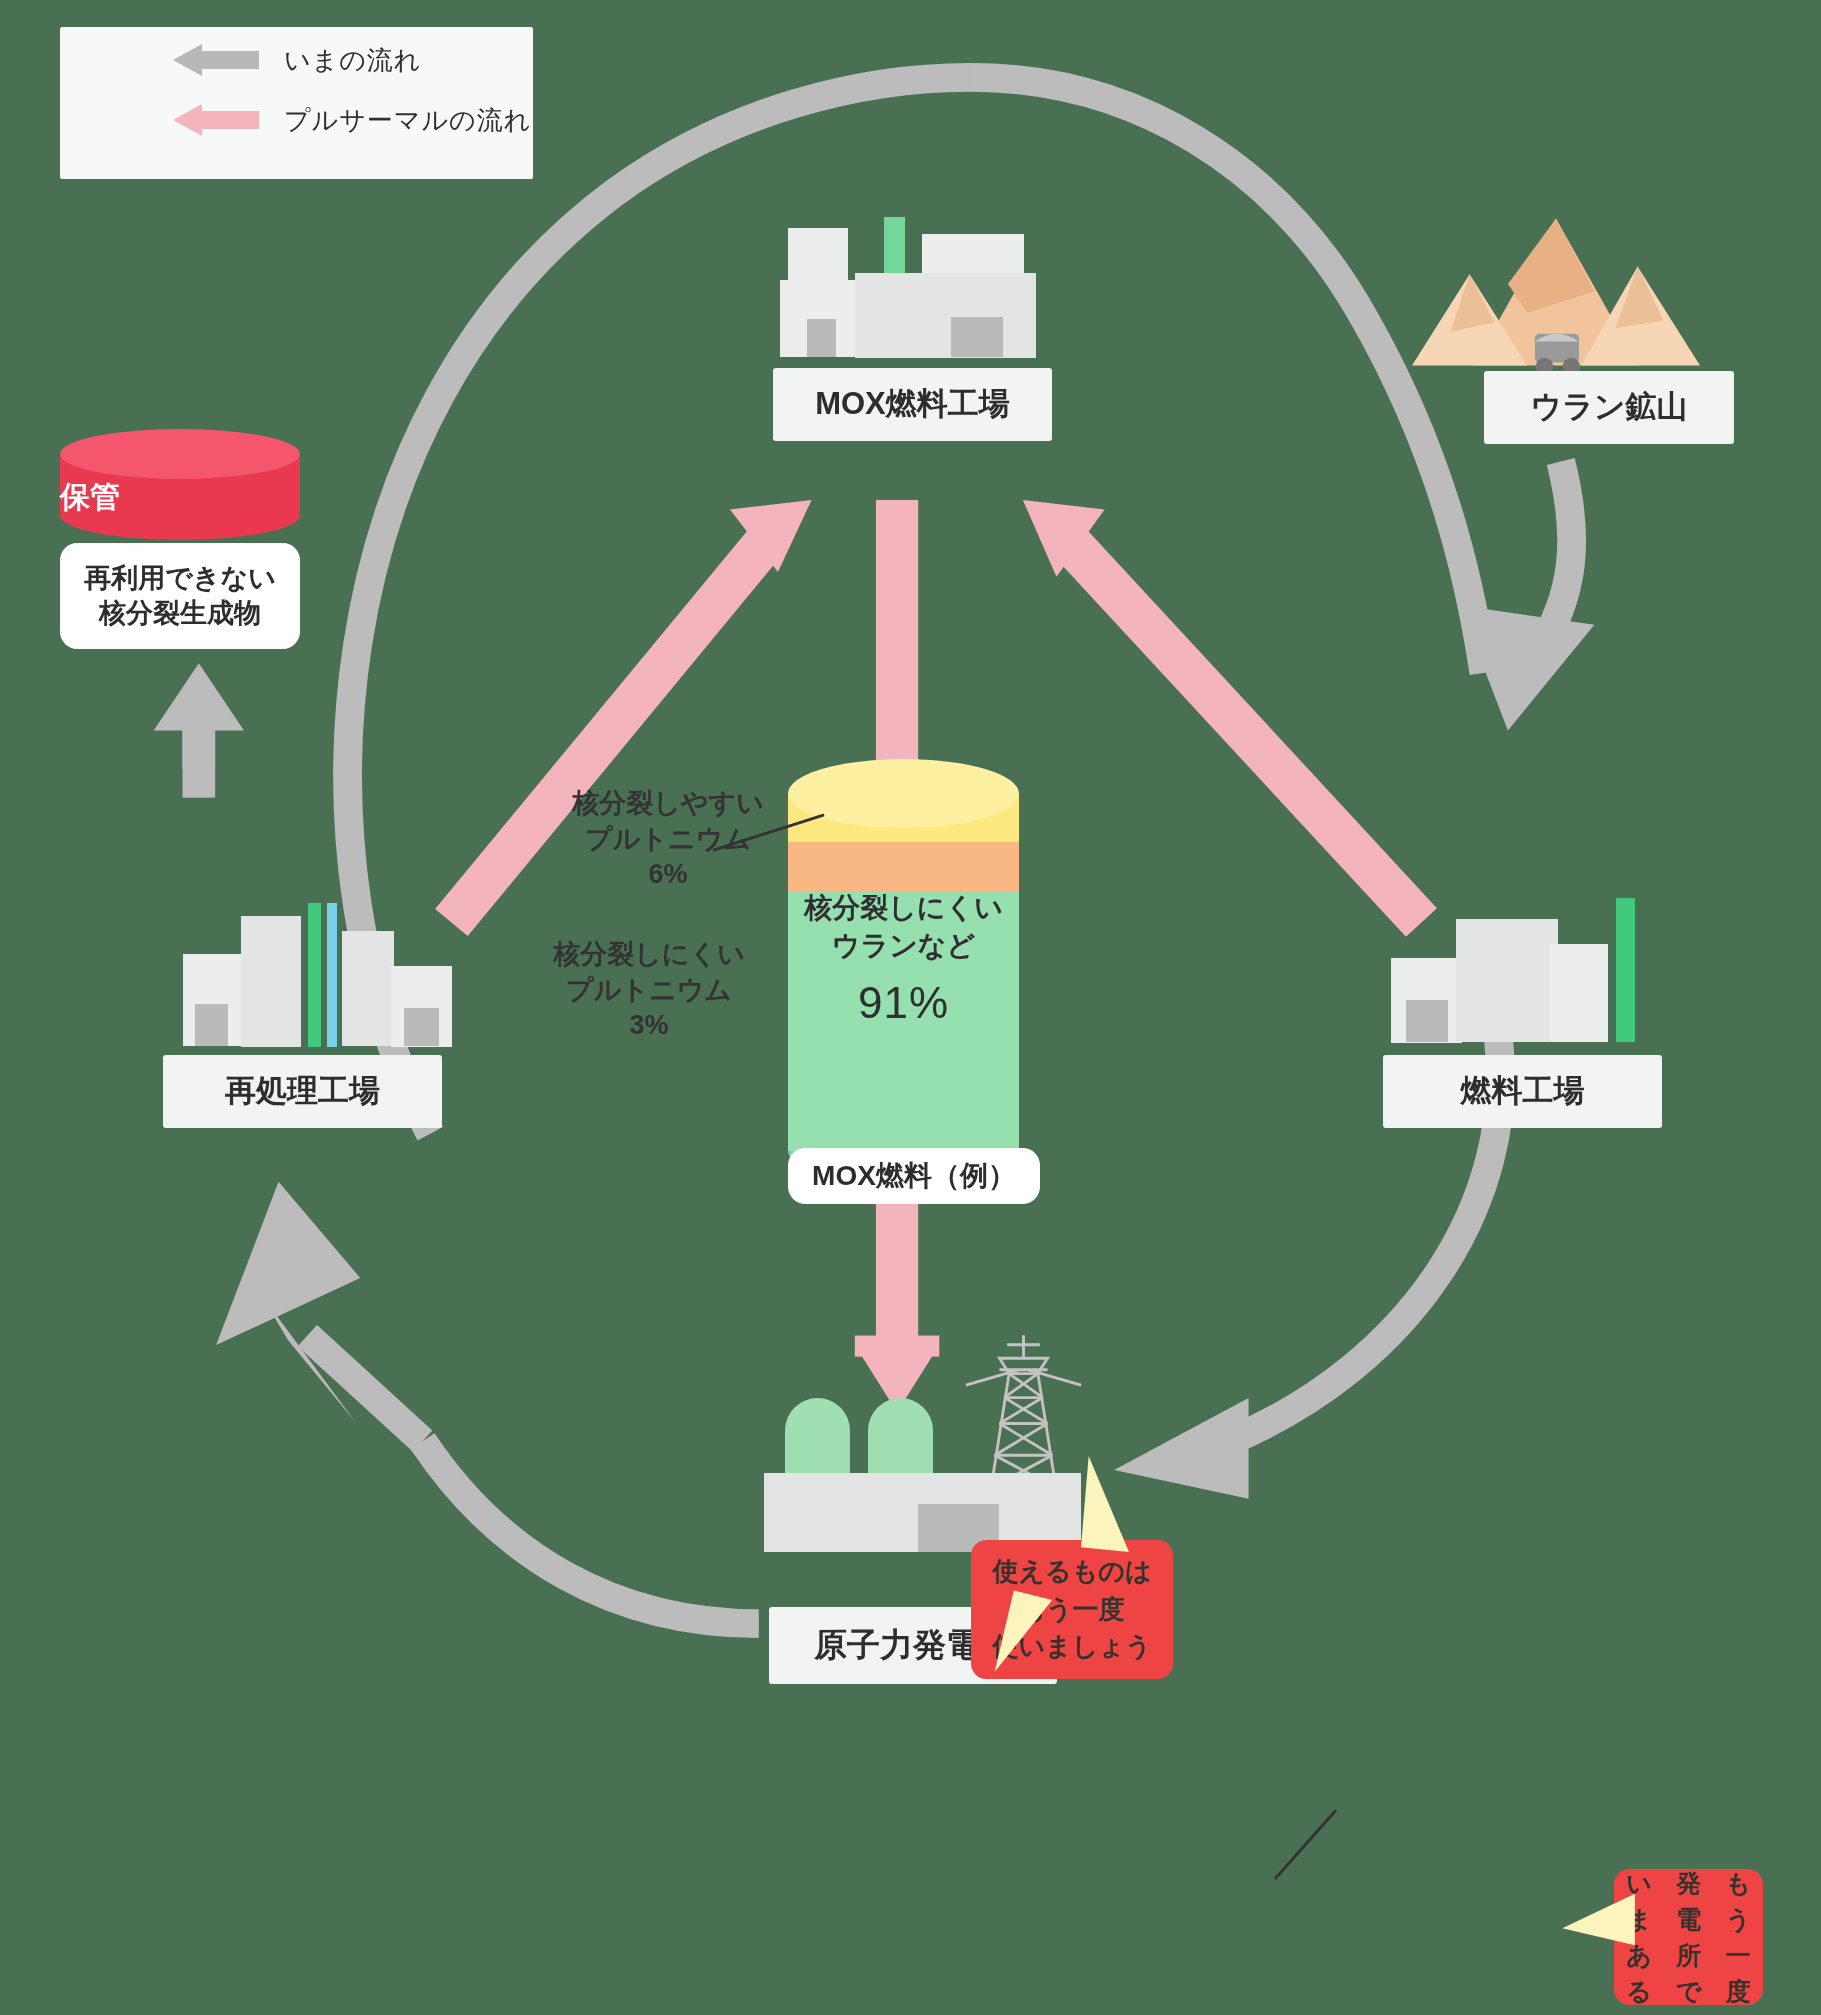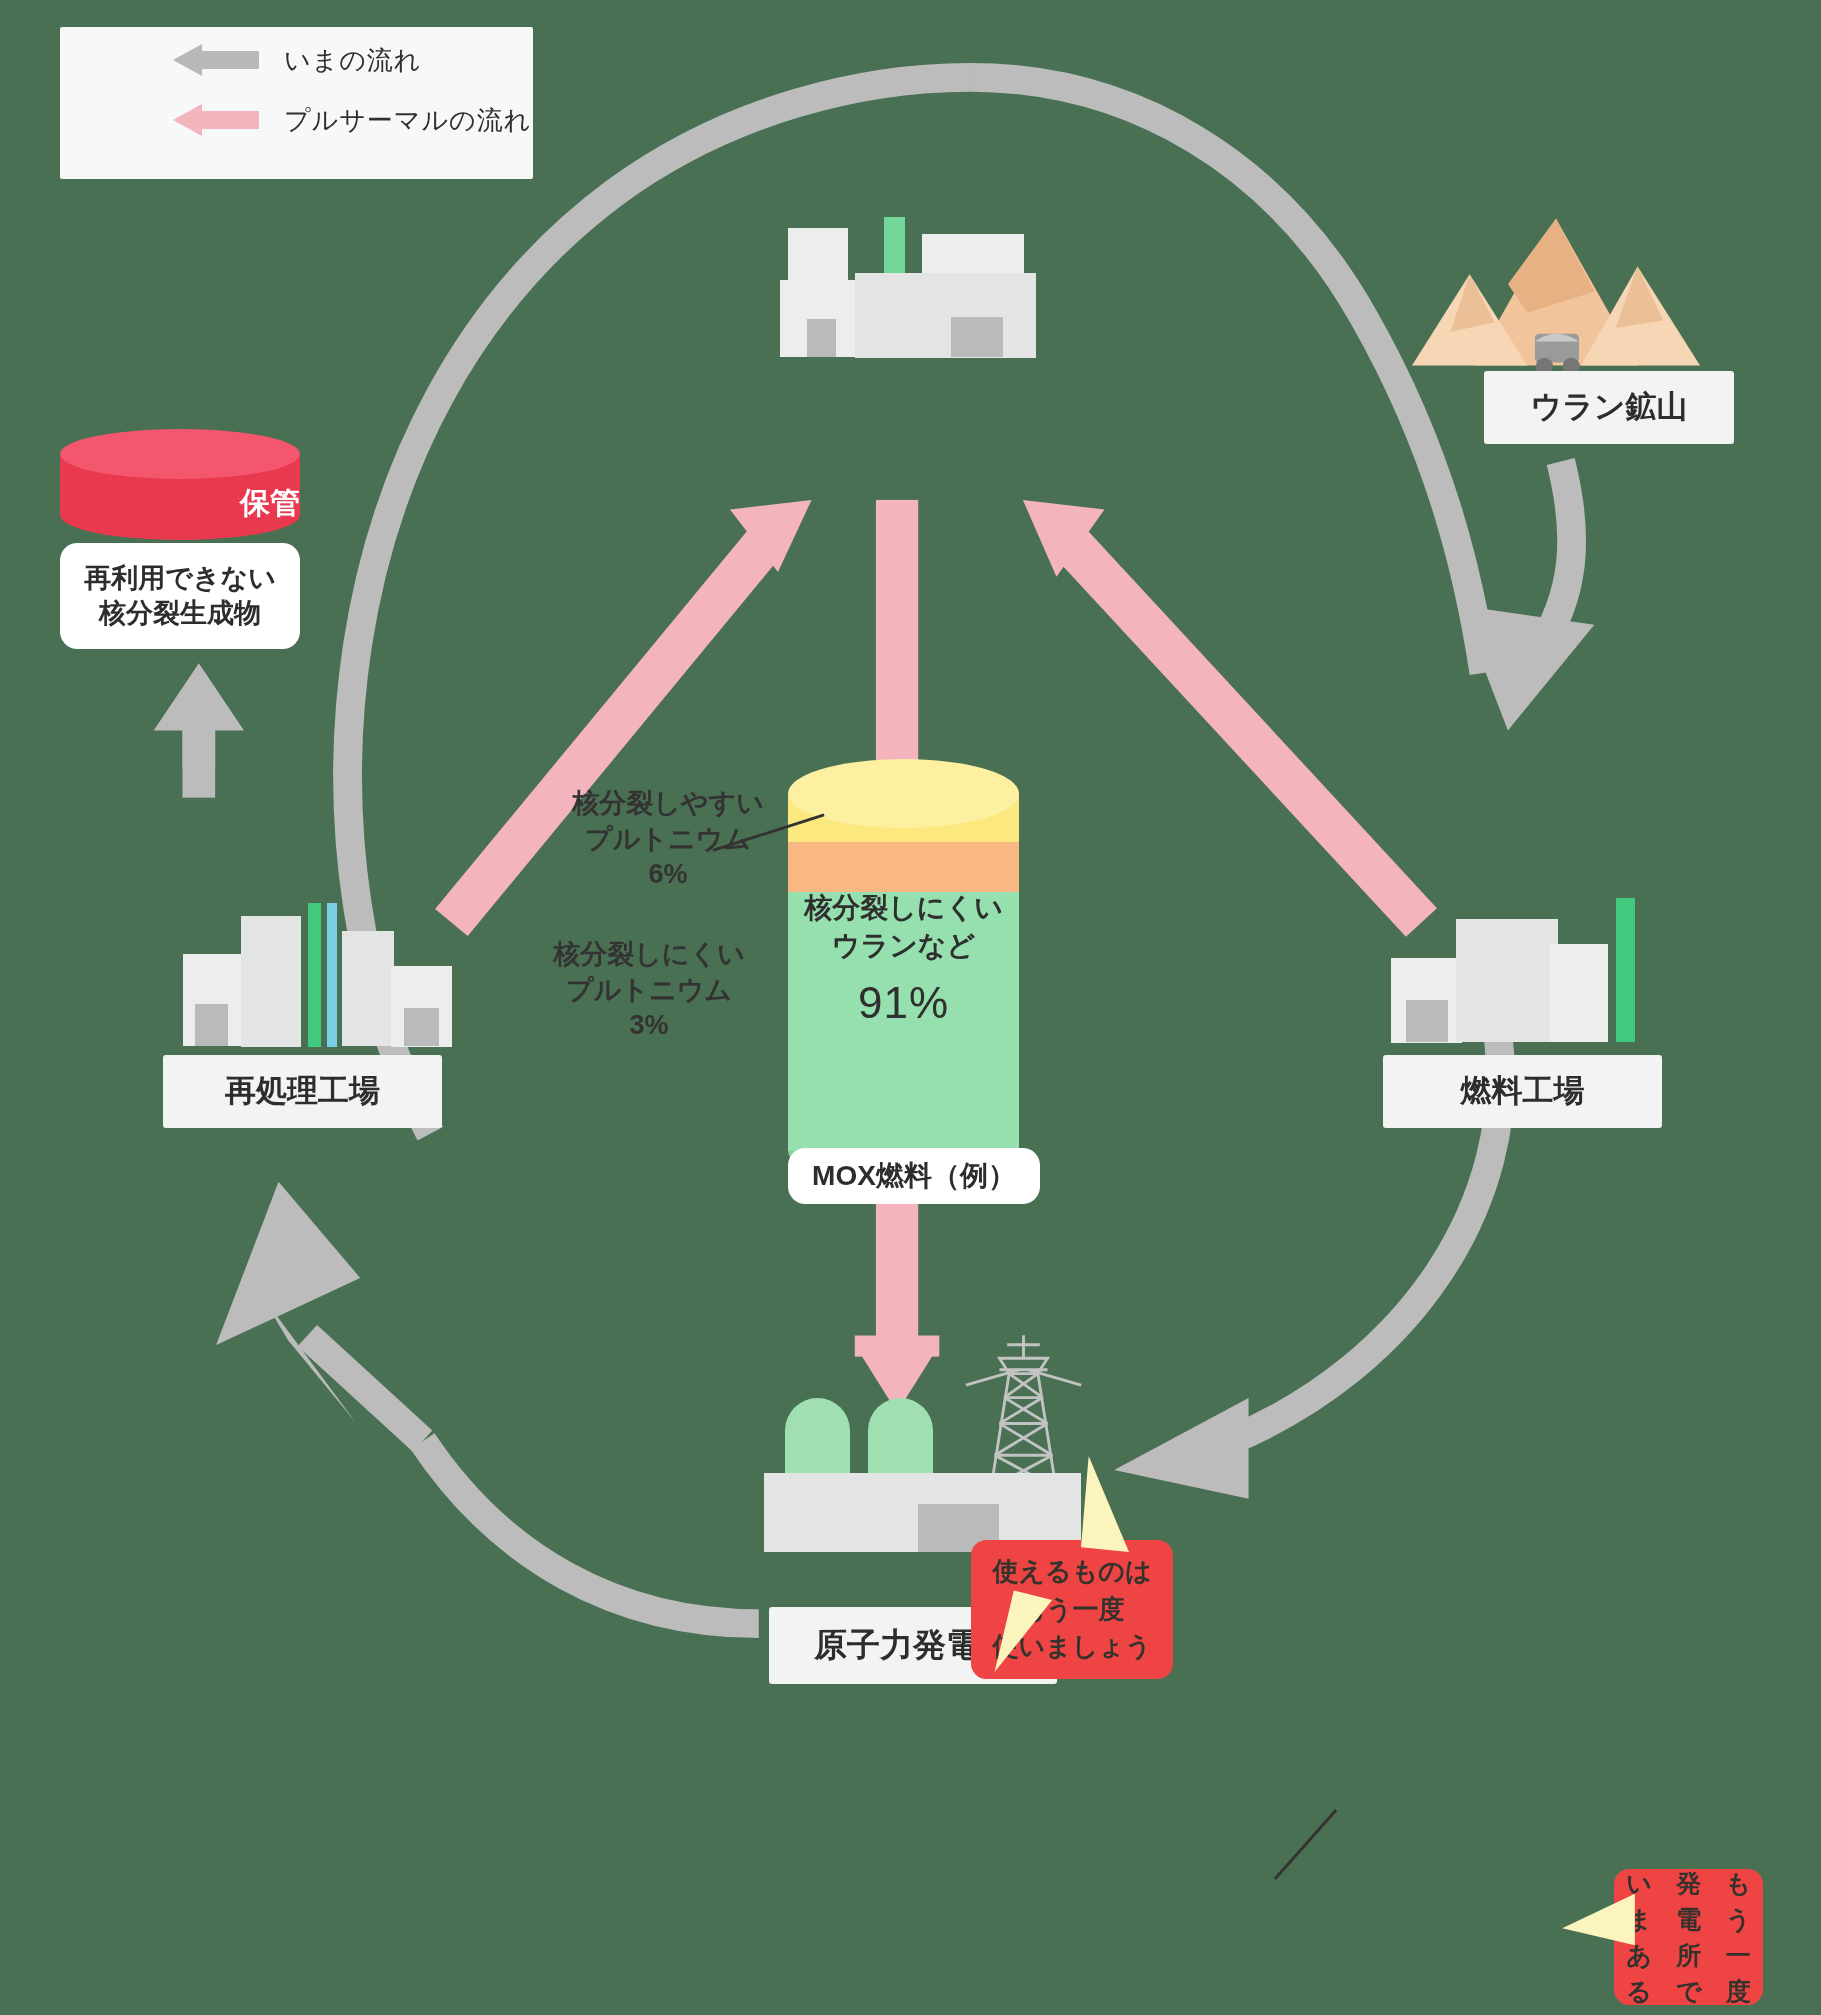--- a/index.html
+++ b/index.html
@@ -78,21 +78,21 @@
     color:#33322c;text-align:center;line-height:1.45;
     display:flex;align-items:center;justify-content:center;
     box-sizing:border-box;font-size:26px;font-weight:600;
   }
 
   
   #storage{position:absolute;}
   #storage .top{position:absolute;left:0;top:0;width:100%;height:50px;border-radius:50%;background:#f4566d;}
   #storage .body{position:absolute;left:0;top:25px;width:100%;height:61px;background:#e8394f;}
   #storage .bot{position:absolute;left:0;top:61px;width:100%;height:50px;border-radius:50%;background:#e8394f;}
-  #storage .lbl{position:absolute;left:0;top:48px;width:100%;text-align:right;color:#fff;font-size:30px;font-weight:700;z-index:3;margin-top:6px;}
+  #storage .lbl{position:absolute;left:0;top:48px;width:100%;text-align:left;color:#fff;font-size:30px;font-weight:700;z-index:3;}
 </style>
 </head>
 <body>
 
 <div class="stage">
 
   <svg class="ringpath" viewBox="0 0 1896 2098">
 
     <path d="M 448 1180 C 300 900 330 430 640 200 C 760 112 900 80 1010 80" fill="none" stroke="#bcbcbc" stroke-width="30"></path>
 
@@ -180,20 +180,21 @@
 
   <div class="bldg" style="left:780px;top:213px;width:269px;height:144px;">
     <div class="box l" style="left:7.7px;top:15.4px;width:60px;height:83px;"></div>
     <div class="box l" style="left:0;top:67px;width:77px;height:77px;"></div>
     <div class="stack" style="left:104px;top:3.8px;width:21px;height:69px;"></div>
     <div class="box l" style="left:142px;top:21px;width:102px;height:60px;"></div>
     <div class="box" style="left:75px;top:60px;width:181px;height:85px;"></div>
     <div class="box d" style="left:27px;top:106px;width:29px;height:38px;"></div>
     <div class="box d" style="left:171px;top:104px;width:52px;height:40px;"></div>
   </div>
+  <div class="pill sq abs" style="left:773px;top:368px;width:279px;height:73px;font-size:31px;font-weight:600;">MOX燃料工場</div>
 
   <svg class="abs" style="left:1412px;top:207px;width:288px;height:173px;" viewBox="0 0 300 180">
     <polygon points="150,12 236,165 64,165" fill="#f1c49b"></polygon>
     <polygon points="150,12 190,88 120,110 100,80" fill="#e8b184"></polygon>
     <polygon points="60,70 120,165 0,165" fill="#f6d6b4"></polygon>
     <polygon points="60,70 86,120 40,130" fill="#ecc096"></polygon>
     <polygon points="235,62 300,165 176,165" fill="#f6d6b4"></polygon>
     <polygon points="235,62 262,118 212,126" fill="#ecc096"></polygon>
     <rect x="128" y="132" width="46" height="30" rx="5" fill="#9a9a9a"></rect>
     <circle cx="138" cy="166" r="9" fill="#767676"></circle>

